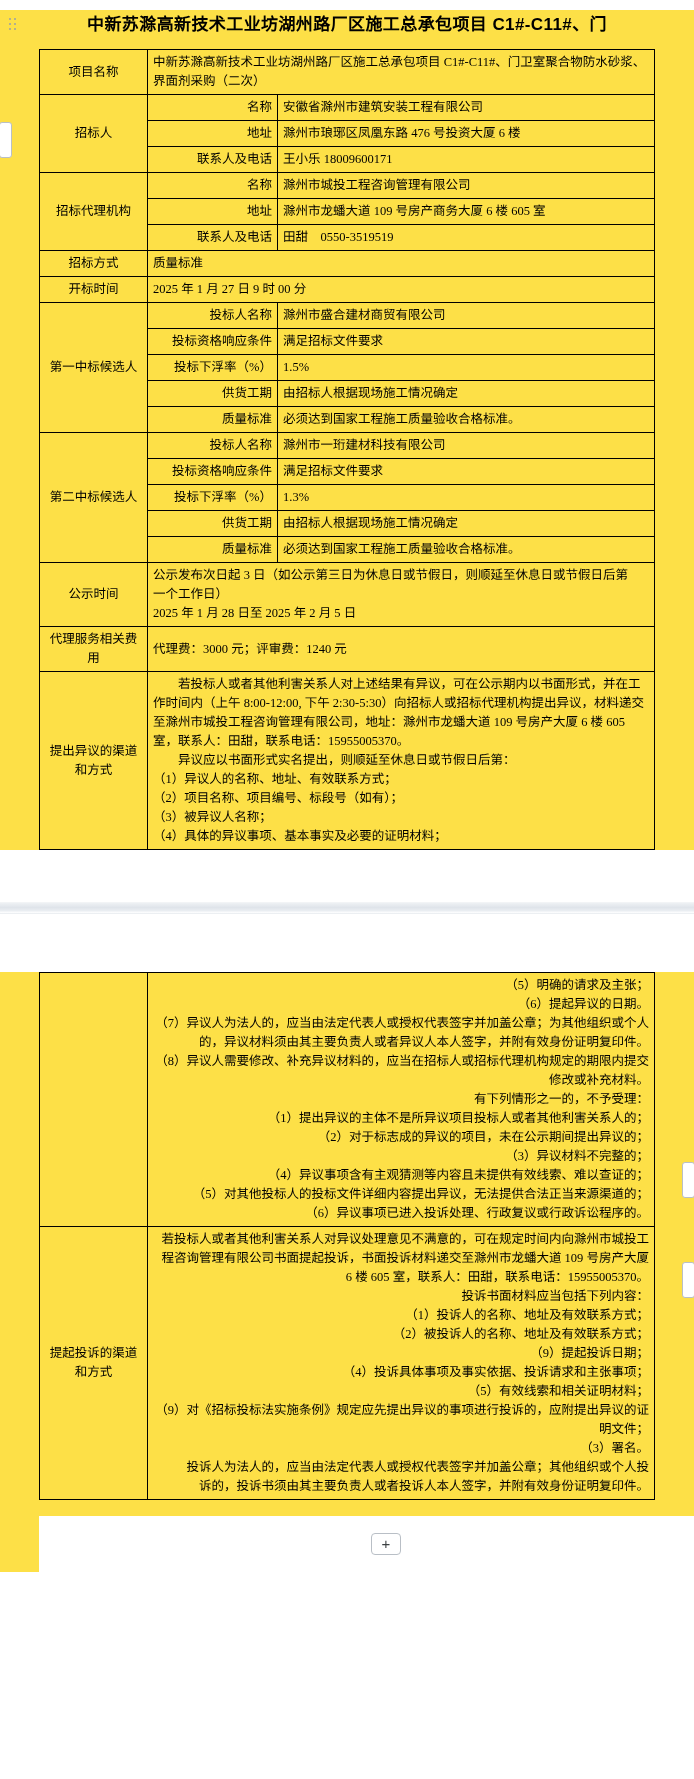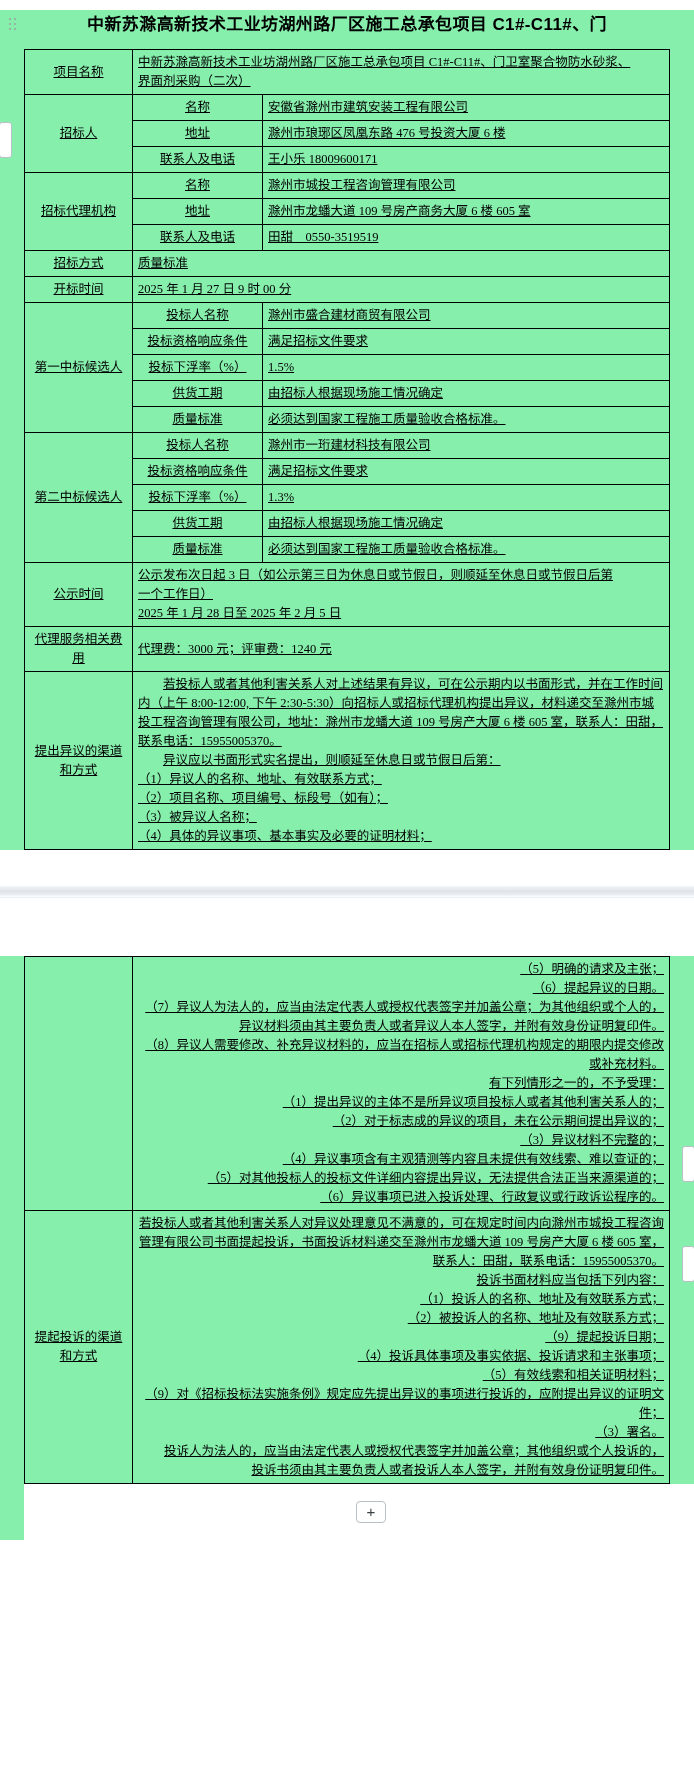--- a/index.html
+++ b/index.html
@@ -10,23 +10,23 @@
   body {
     width: 694px;
     font-family: "Liberation Serif", "DejaVu Serif", serif;
     color: #000000;
     -webkit-font-smoothing: none;
   }
 
   .page {
     position: relative;
     width: 694px;
-    background: #86efac;
+    background: #fde047;
     box-sizing: border-box;
-    padding: 0 24px;
+    padding: 0 39px;
   }
 
   
   .page-gap {
     position: relative;
     width: 694px;
     height: 78px;
     background: #ffffff;
   }
   .page-gap .shadow-band {
@@ -81,36 +81,35 @@
     letter-spacing: 0.4px;
   }
   .doc-title .line { display: block; white-space: nowrap; }
 
   
   table.doc {
     width: 100%;
     border-collapse: collapse;
     table-layout: fixed;
     margin-top: 9px;
-    margin-bottom: 0;
-    text-decoration: underline;
+    margin-bottom: 16px;
   }
   table.doc td {
     border: 1px solid #000000;
     padding: 3px 5px;
     vertical-align: middle;
     font-size: 12.5px;
     line-height: 19px;
   }
   td.lbl {
     text-align: center;
     width: 108px;
   }
   td.sublbl {
-    text-align: center;
+    text-align: right;
     width: 130px;
   }
   td.val {
   }
   td.val-wrap {
     text-align: left;
     line-height: 19px;
   }
   td.body {
     text-align: left;

